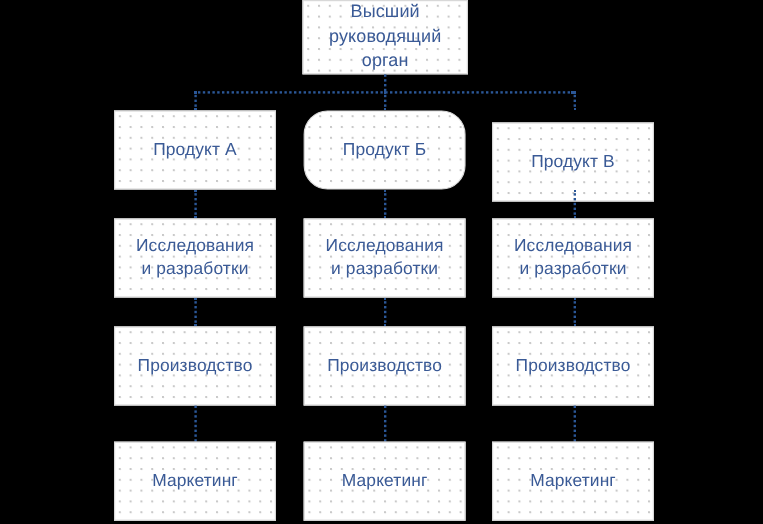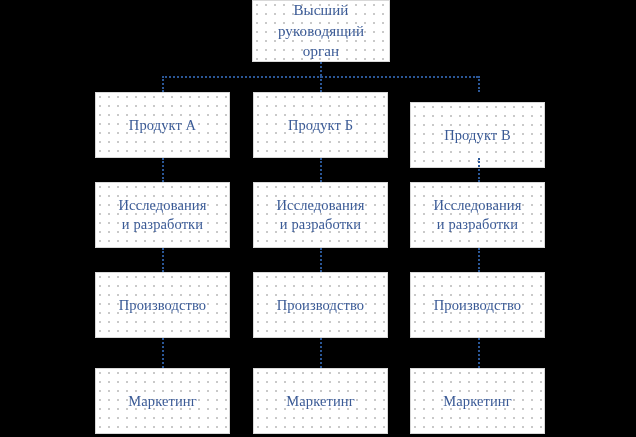--- a/index.html
+++ b/index.html
@@ -7,21 +7,21 @@
     margin: 0;
     padding: 0;
     background: #000000;
   }
   #canvas {
     position: relative;
     width: 634px;
     height: 437px;
     background: #000000;
     overflow: hidden;
-    font-family: Liberation Serif, serif;
+    font-family: Liberation Sans, sans-serif;
   }
 
   
   .node {
     position: absolute;
     box-sizing: border-box;
     background-color: #ffffff;
     background-image:
       radial-gradient(circle at 1px 1px, #c9c9c9 0.85px, rgba(255,255,255,0) 1.1px);
     background-size: 9px 9px;
@@ -75,21 +75,21 @@
 
   <div class="node" style="left:95px; top:182px; width:135px; height:66px;">Исследования
 и разработки</div>
   <div class="conn v" style="left:162px; top:248px; height:24px;"></div>
 
   <div class="node" style="left:95px; top:272px; width:135px; height:66px;">Производство</div>
   <div class="conn v" style="left:162px; top:338px; height:30px;"></div>
 
   <div class="node" style="left:95px; top:368px; width:135px; height:66px;">Маркетинг</div>
 
-  <div class="node" style="left:253px; top:92px; width:135px; height:66px;">Продукт Б</div>
+  <div class="node" style="left:253px; top:92px; width:135px; height:66px;border-radius:20px;">Продукт Б</div>
   <div class="conn v" style="left:320px; top:158px; height:24px;"></div>
 
   <div class="node" style="left:253px; top:182px; width:135px; height:66px;">Исследования
 и разработки</div>
   <div class="conn v" style="left:320px; top:248px; height:24px;"></div>
 
   <div class="node" style="left:253px; top:272px; width:135px; height:66px;">Производство</div>
   <div class="conn v" style="left:320px; top:338px; height:30px;"></div>
 
   <div class="node" style="left:253px; top:368px; width:135px; height:66px;">Маркетинг</div>

